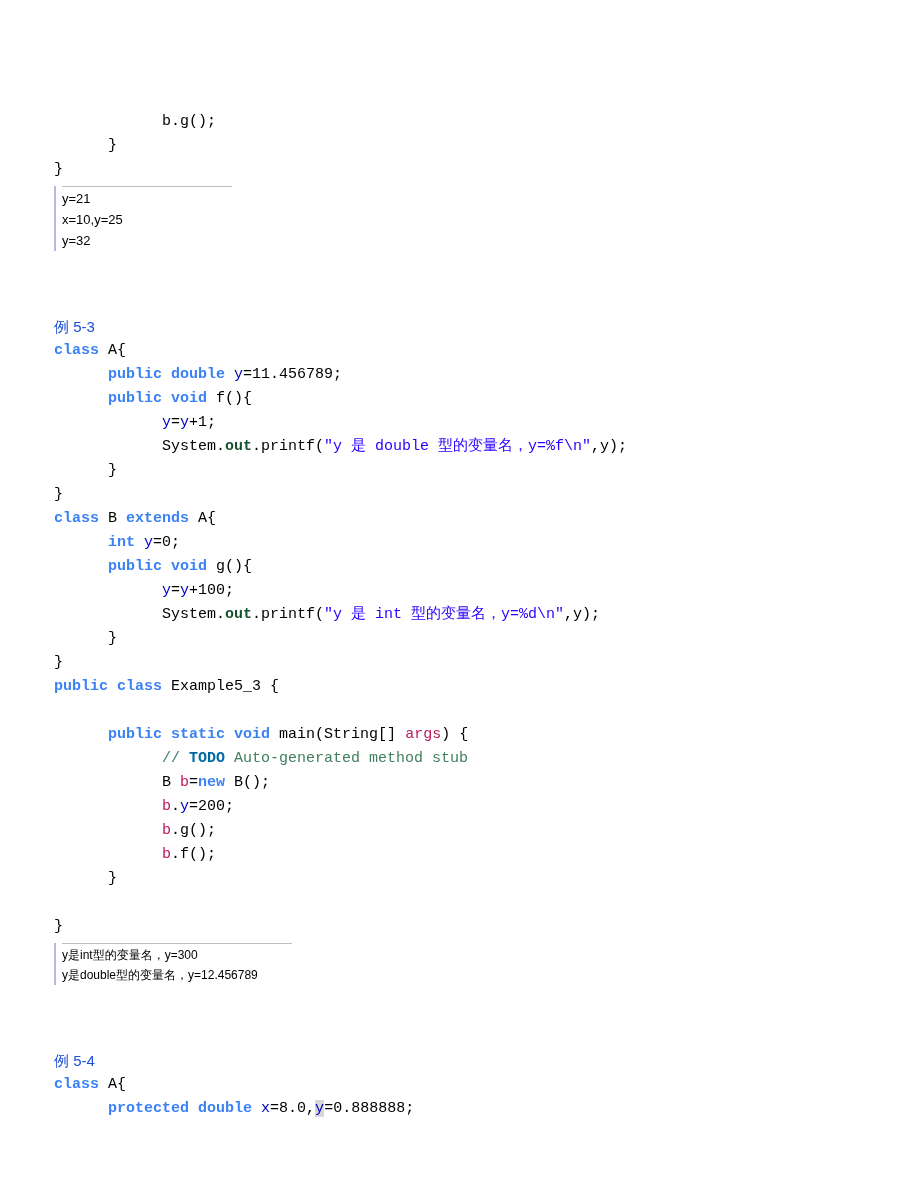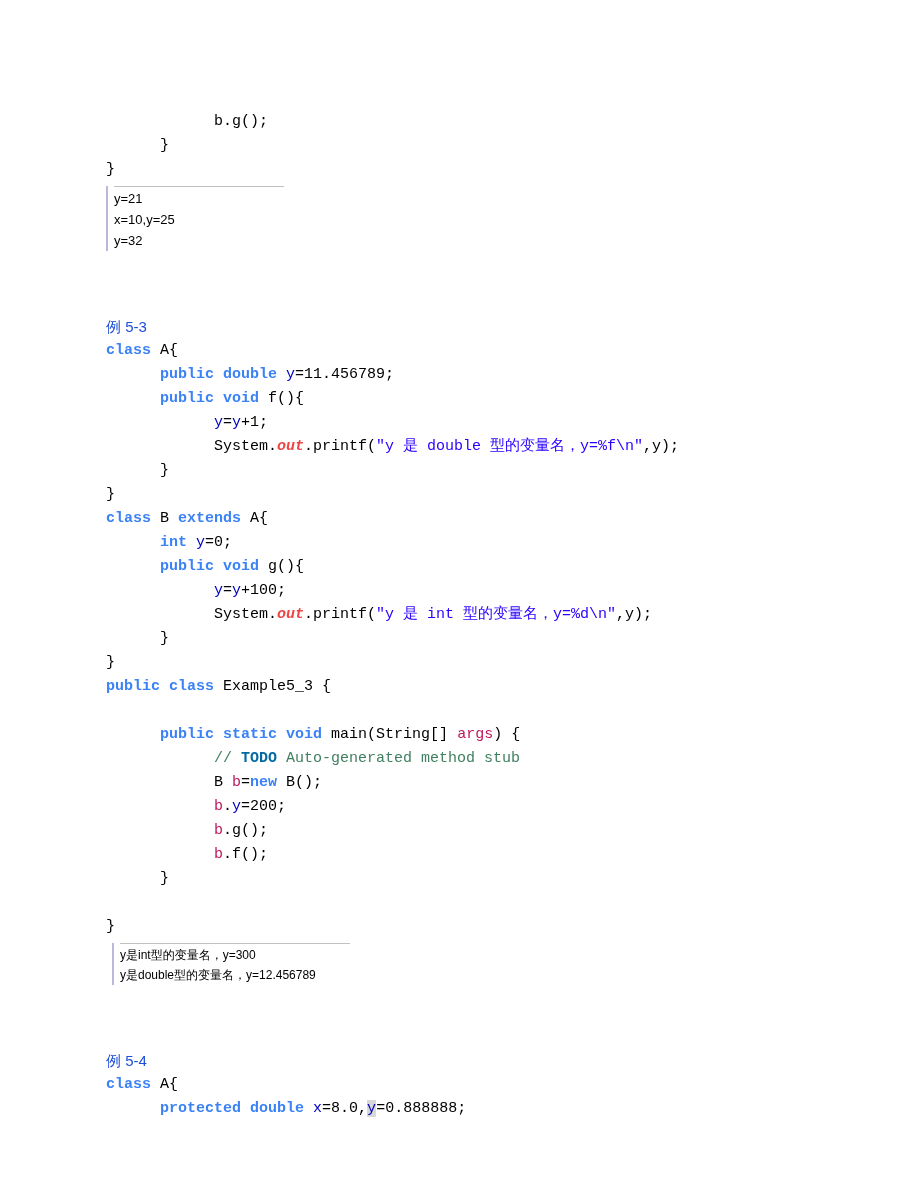--- a/index.html
+++ b/index.html
@@ -7,35 +7,35 @@
     padding: 0;
     background: #ffffff;
     font-family: Consolas, "Courier New", monospace;
     font-size: 15px;
     line-height: 1.6;
   }
   .page {
     width: 920px;
     min-height: 1191px;
     background: #ffffff;
-    padding: 0 0 40px 106px;
+    padding: 0 0 40px 54px;
     box-sizing: border-box;
   }
   .code {
     white-space: pre;
     font-family: Consolas, "Courier New", monospace;
   }
   .plain-label {
     font-family: Arial, "Microsoft YaHei", sans-serif;
     color: #1d4ed8;
     margin-top: 30px;
   }
   .kw { color: #3b82f6; font-weight: bold; }
   .field { color: #0000c0; }
-  .static-field { color: #ef4444; font-style: italic; font-weight: bold; }
+  .static-field { color: #14532d; font-weight: bold; }
   .str { color: #2a00ff; }
   .comment { color: #3f7f5f; }
   .todo { color: #0369a1; font-weight: bold; }
   .arg { color: #be185d; }
   .black { color: #000000; }
   .hl { background-color: #d8d8d8; }
 
   .output-box {
     border-left: 2px solid #b8b8e0;
     padding-left: 6px;
@@ -54,21 +54,20 @@
   }
   .output-box-small {
     border-left: 2px solid #b8b8e0;
     padding-left: 6px;
     margin-top: 4px;
     margin-bottom: 4px;
     font-family: "Arial", "Microsoft YaHei", sans-serif;
     font-size: 12px;
     color: #000;
     white-space: pre;
-    margin-left: 6px;
   }
   .output-box-small .divider {
     display: block;
     width: 230px;
     border-top: 1px solid #c0c0c0;
     margin-bottom: 2px;
   }
   .spacer-md { height: 30px; }
   .spacer-lg { height: 110px; }
 </style>

